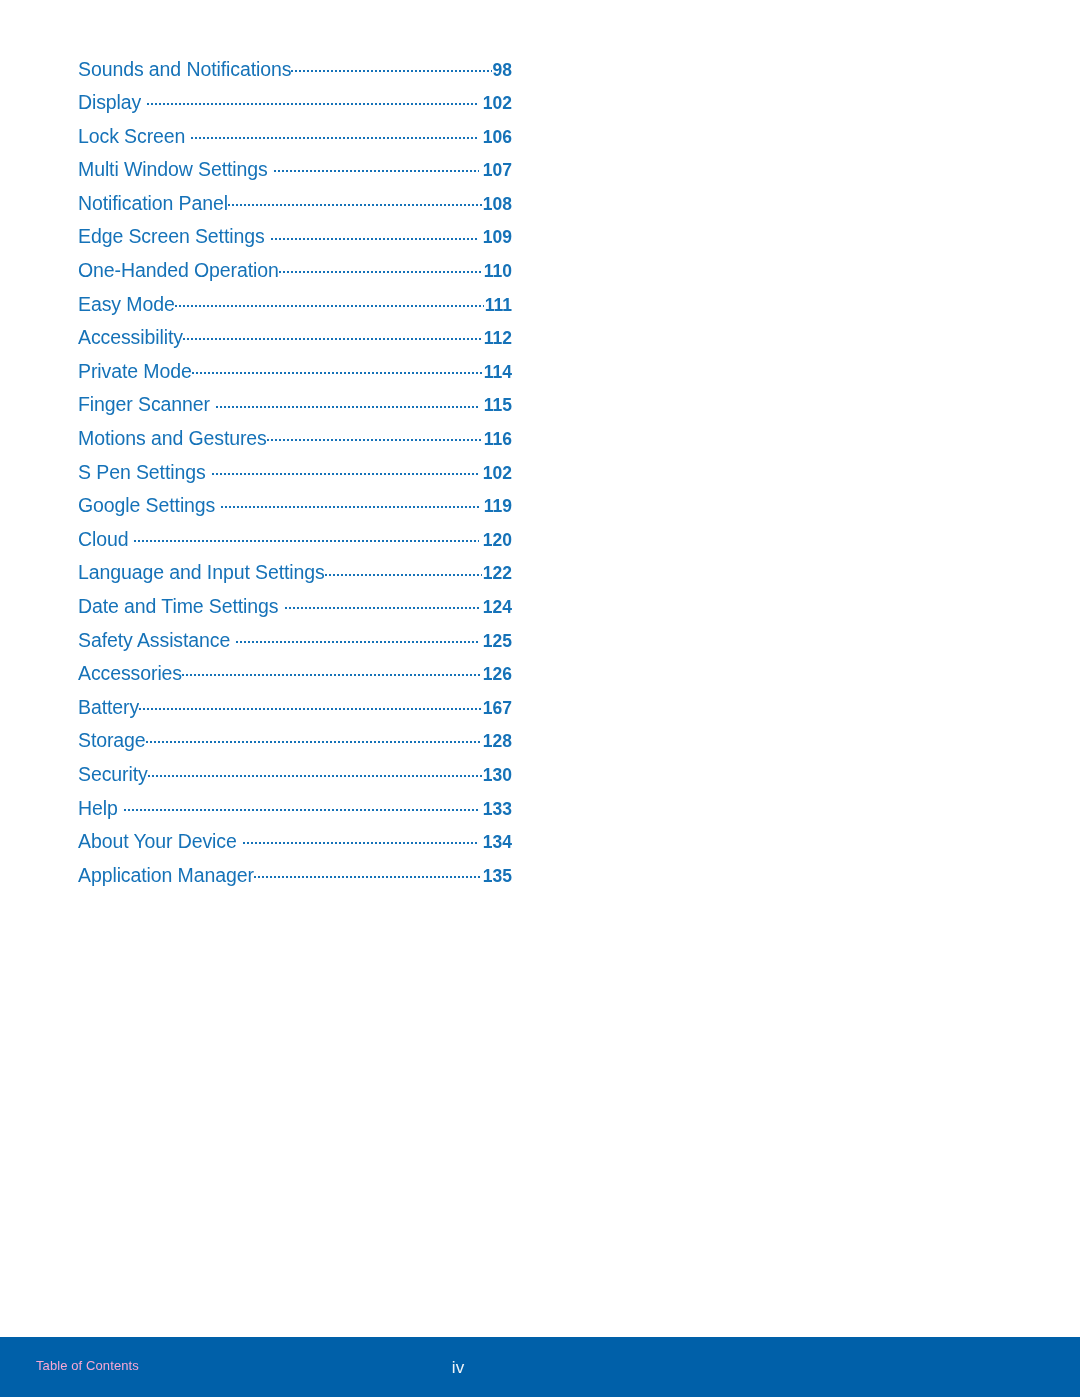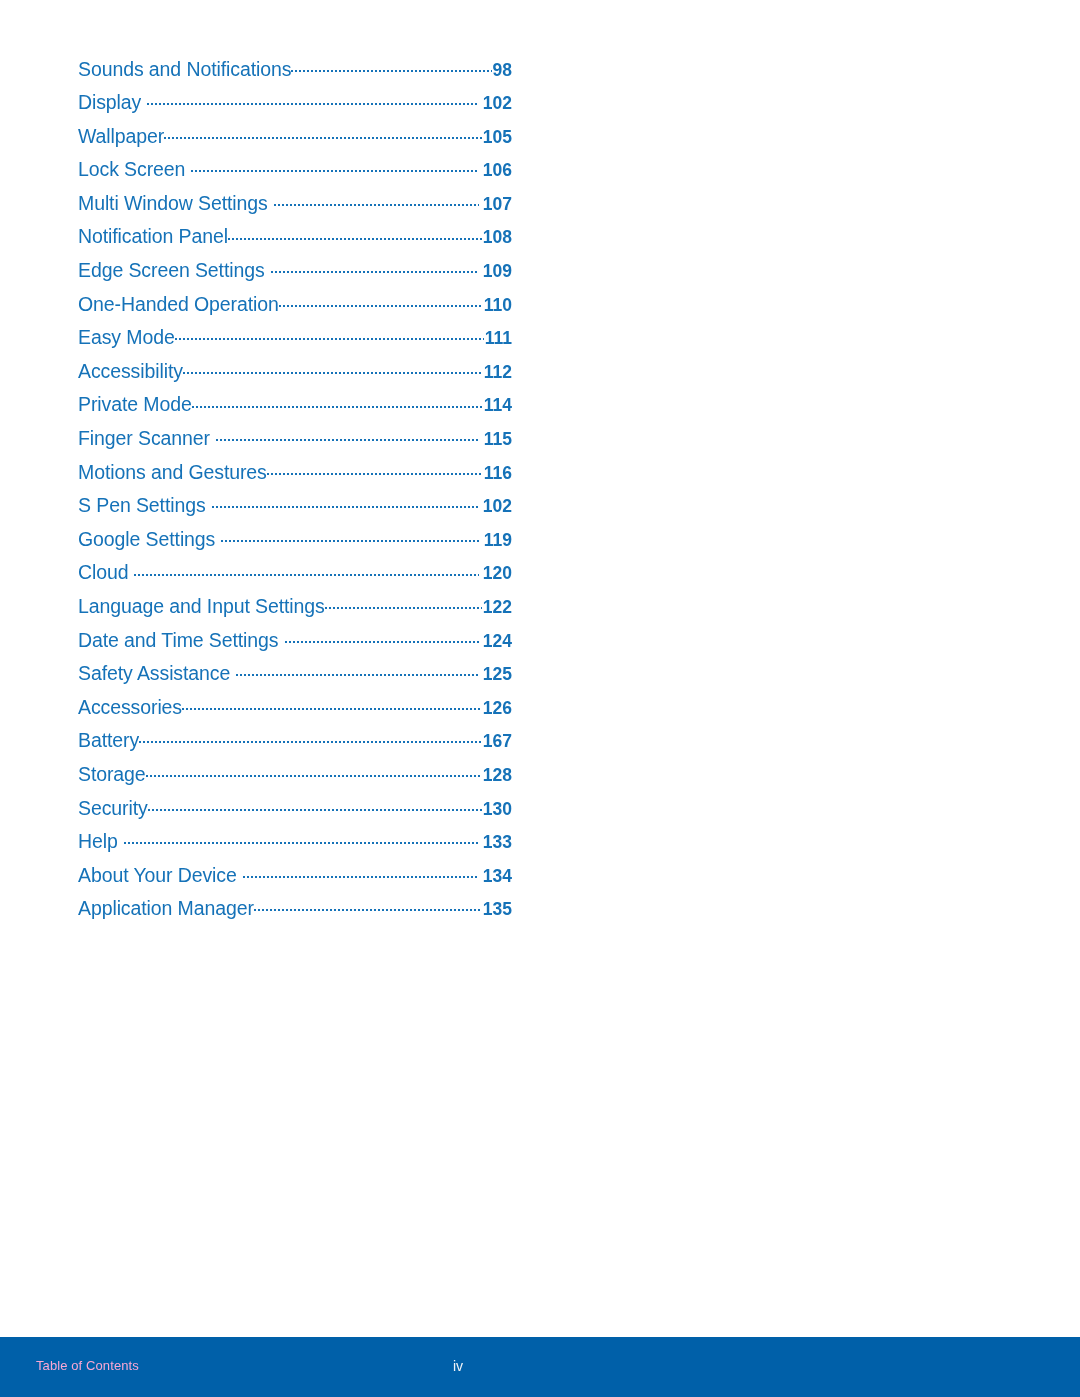--- a/index.html
+++ b/index.html
@@ -92,42 +92,37 @@
     font-size: 13px;
     color: #f9a8d4;
     letter-spacing: 0.1px;
   }
   #footer-page-number {
     position: absolute;
     left: 0;
     top: 21px;
     width: 916px;
     text-align: center;
-    font-size: 14px;
+    font-size: 17px;
     color: #f0f4f8;
   }
 </style>
 </head>
 <body>
 
 <div id="toc-list">
     <div class="toc-entry tight">
       <span class="toc-title">Sounds and Notifications</span>
       <span class="toc-leader"></span>
       <span class="toc-page">98</span>
     </div>
     <div class="toc-entry gapped">
       <span class="toc-title">Display</span>
       <span class="toc-leader"></span>
       <span class="toc-page">102</span>
-    </div>
-    <div class="toc-entry tight">
-      <span class="toc-title">Wallpaper</span>
-      <span class="toc-leader"></span>
-      <span class="toc-page">105</span>
     </div>
     <div class="toc-entry gapped">
       <span class="toc-title">Lock Screen</span>
       <span class="toc-leader"></span>
       <span class="toc-page">106</span>
     </div>
     <div class="toc-entry gapped">
       <span class="toc-title">Multi Window Settings</span>
       <span class="toc-leader"></span>
       <span class="toc-page">107</span>

